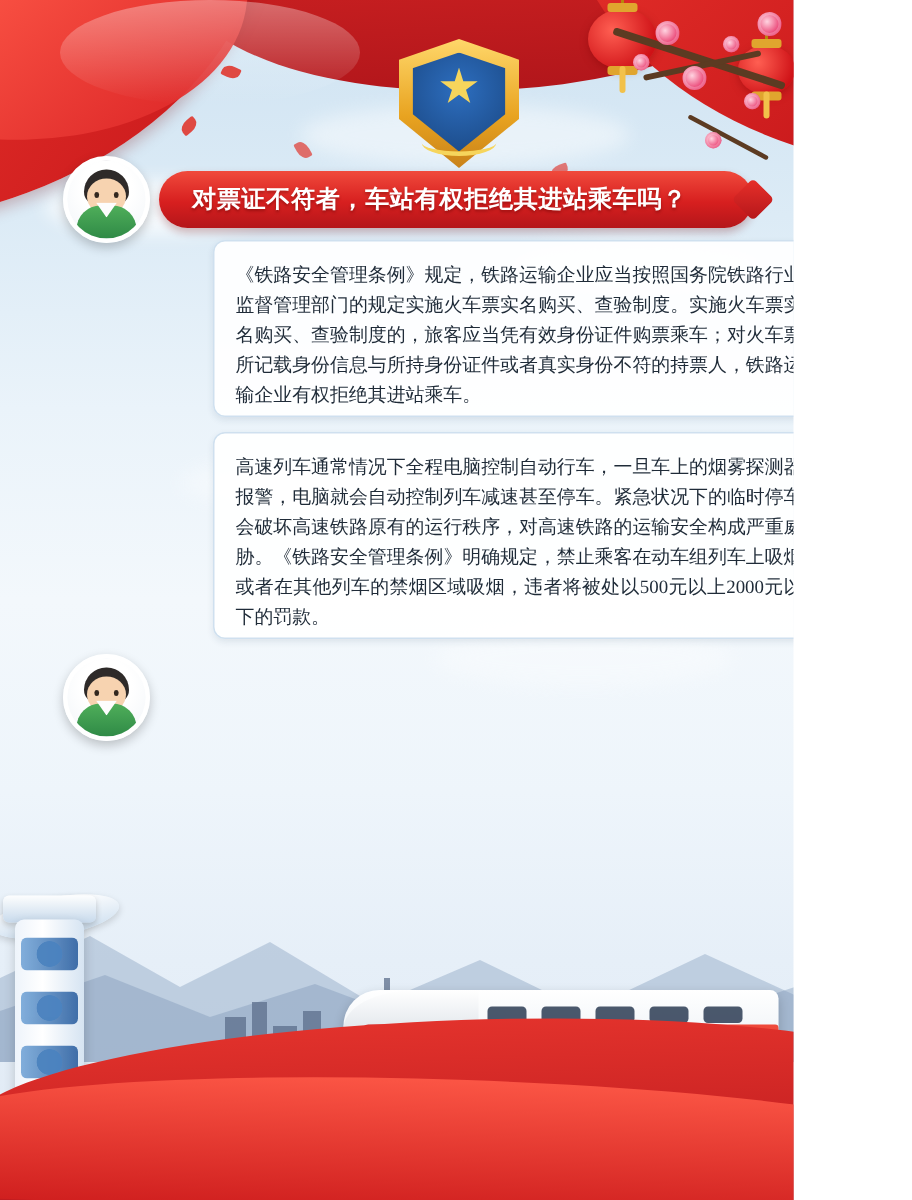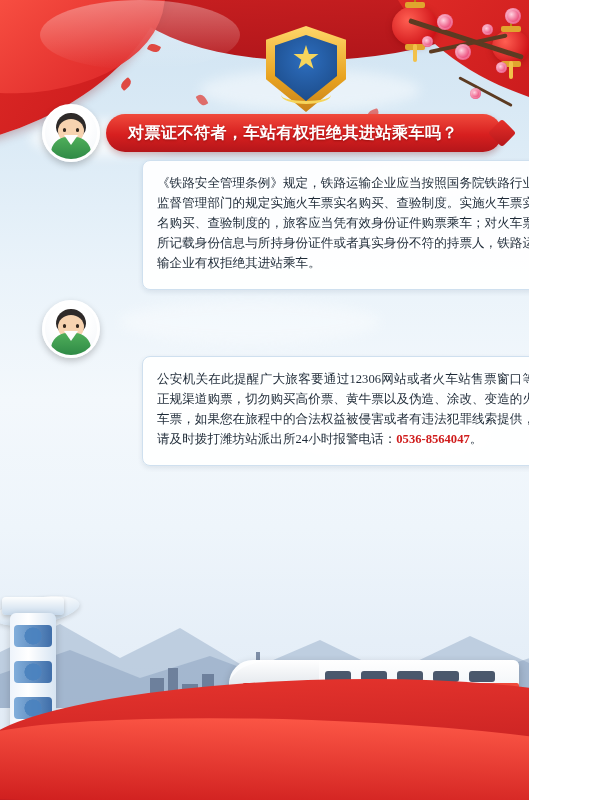--- a/index.html
+++ b/index.html
@@ -358,21 +358,21 @@
     background: #e9f1f8; clip-path: polygon(50% 100%, 0 0, 100% 0);
   }
 
   
   .a-card {
     position: relative;
     margin: 0 58px 0 142px;
     background: rgba(255,255,255,0.93);
     border: 1px solid #cfe0ef;
     border-radius: 8px;
-    padding: 12px 14px 16px 14px;
+    padding: 12px 14px 4px 14px;
     box-shadow: 0 2px 5px rgba(30,60,90,.10);
   }
   .a-text {
     font-size: 12.6px;
     line-height: 20px;
     color: #1f2b38;
     text-align: justify;
     font-family: "Liberation Serif", serif;
   }
   .phone {
@@ -463,20 +463,23 @@
           <div class="police-eye" style="left:19px;"></div>
           <div class="police-eye" style="left:31px;"></div>
           <div class="police-body"></div>
           <div class="police-collar"></div>
         </div>
       </div>
     </div>
 
     <div class="qa-block">
       <div class="a-wrap">
+        <div class="a-card">
+          <p class="a-text">高速列车通常情况下全程电脑控制自动行车，一旦车上的烟雾探测器报警，电脑就会自动控制列车减速甚至停车。紧急状况下的临时停车会破坏高速铁路原有的运行秩序，对高速铁路的运输安全构成严重威胁。《铁路安全管理条例》明确规定，禁止乘客在动车组列车上吸烟或者在其他列车的禁烟区域吸烟，违者将被处以500元以上2000元以下的罚款。</p>
+        </div>
         <div class="avatar avatar-police pol2">
           <div class="head police-cap"></div>
           <div class="police-brim"></div>
           <div class="police-badge"></div>
           <div class="head police-face"></div>
           <div class="police-eye" style="left:19px;"></div>
           <div class="police-eye" style="left:31px;"></div>
           <div class="police-body"></div>
           <div class="police-collar"></div>
         </div>
@@ -488,23 +491,20 @@
         <div class="avatar avatar-citizen">
           <div class="head citizen-hair"></div>
           <div class="head citizen-face"></div>
           <div class="citizen-eye" style="left:18px;"></div>
           <div class="citizen-eye" style="left:31px;"></div>
           <div class="citizen-body"></div>
           <div class="citizen-collar"></div>
         </div>
       </div>
       <div class="a-wrap">
-        <div class="a-card">
-          <p class="a-text"><span>公安机关在此提醒广大旅客要通过12306网站或者火车站售票窗口等正规渠道购票，切勿购买高价票、黄牛票以及伪造、涂改、变造的火车票，如果您在旅程中的合法权益被侵害或者有违法犯罪线索提供，请及时拨打潍坊站派出所24小时报警电话：</span><span class="phone">0536-8564047</span><span>。</span></p>
-        </div>
         <div class="avatar avatar-police pol3">
           <div class="head police-cap"></div>
           <div class="police-brim"></div>
           <div class="police-badge"></div>
           <div class="head police-face"></div>
           <div class="police-eye" style="left:19px;"></div>
           <div class="police-eye" style="left:31px;"></div>
           <div class="police-body"></div>
           <div class="police-collar"></div>
         </div>

